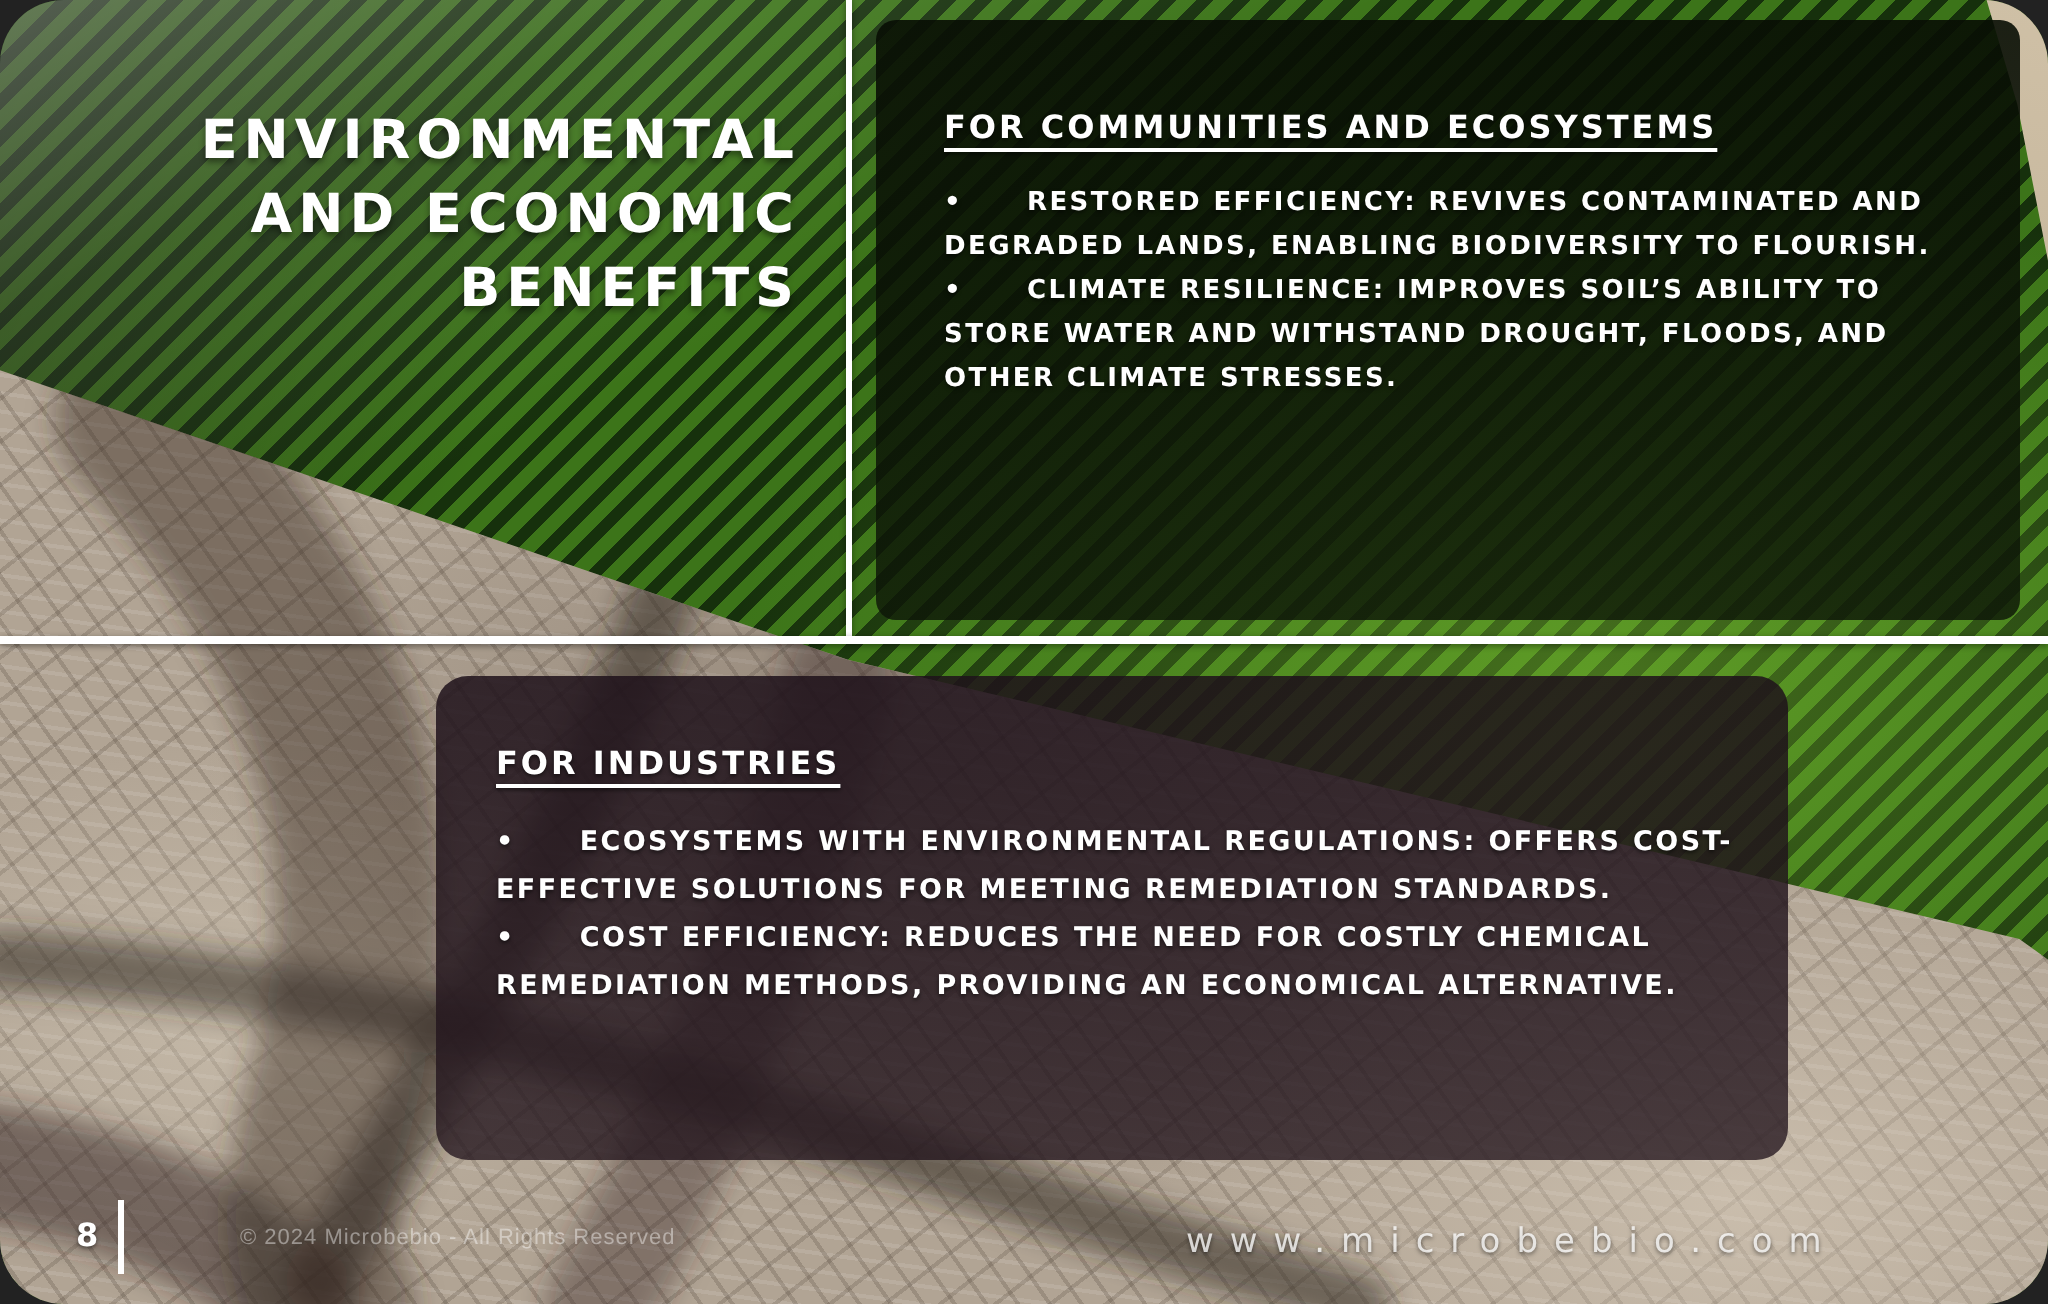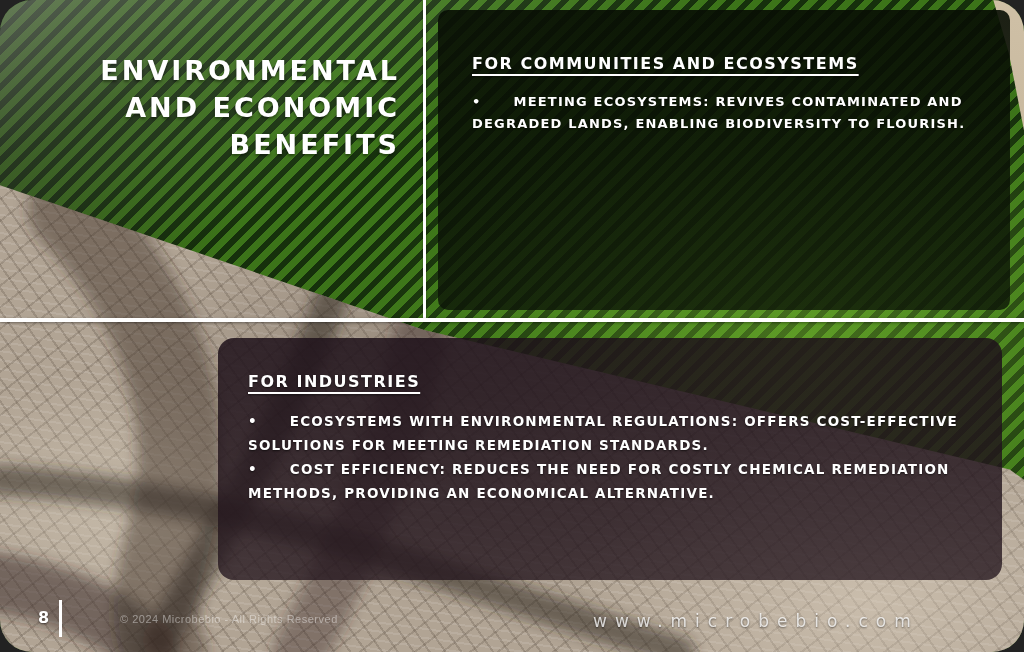--- a/index.html
+++ b/index.html
@@ -58,21 +58,21 @@
   }
   
   .panel{position:absolute;color:#ffffff;box-sizing:border-box;}
   .panel-communities{
     left:438px;top:10px;width:572px;height:300px;
     background:linear-gradient(180deg, rgba(8,14,4,0.90), rgba(12,20,7,0.80));
     border-radius:10px;
     padding:44px 36px 0 34px;
   }
   .panel-industries{
-    left:218px;top:338px;width:784px;height:242px;
+    left:218px;top:338px;width:676px;height:242px;
     background:linear-gradient(180deg, rgba(30,17,26,0.85), rgba(36,22,30,0.78));
     border-radius:16px;
     padding:34px 24px 16px 30px;
   }
   .panel h2{
     margin:0 0 18px 0;font-size:16px;font-weight:700;letter-spacing:1.5px;
     text-decoration:underline;text-decoration-thickness:2px;text-underline-offset:5px;
     text-shadow:0 1px 2px rgba(0,0,0,0.6);
   }
   .panel ul{
@@ -132,21 +132,22 @@
   <div class="vline"></div>
   <div class="hline"></div>
 
   <h1 class="title">ENVIRONMENTAL
 AND ECONOMIC
 BENEFITS</h1>
 
   <section class="panel panel-communities">
     <h2>FOR COMMUNITIES AND ECOSYSTEMS</h2>
     <ul>
-        <li>MEETING ECOSYSTEMS: REVIVES CONTAMINATED AND DEGRADED LANDS, ENABLING BIODIVERSITY TO FLOURISH.</li>
+        <li>RESTORED EFFICIENCY: REVIVES CONTAMINATED AND DEGRADED LANDS, ENABLING BIODIVERSITY TO FLOURISH.</li>
+        <li>CLIMATE RESILIENCE: IMPROVES SOIL’S ABILITY TO STORE WATER AND WITHSTAND DROUGHT, FLOODS, AND OTHER CLIMATE STRESSES.</li>
       </ul>
   </section>
 
   <section class="panel panel-industries">
     <h2>FOR INDUSTRIES</h2>
     <ul>
         <li>ECOSYSTEMS WITH ENVIRONMENTAL REGULATIONS: OFFERS COST-EFFECTIVE SOLUTIONS FOR MEETING REMEDIATION STANDARDS.</li>
         <li>COST EFFICIENCY: REDUCES THE NEED FOR COSTLY CHEMICAL REMEDIATION METHODS, PROVIDING AN ECONOMICAL ALTERNATIVE.</li>
       </ul>
   </section>

